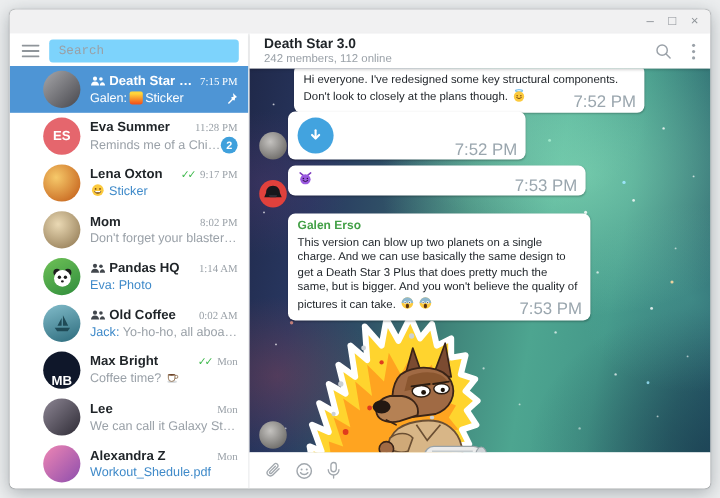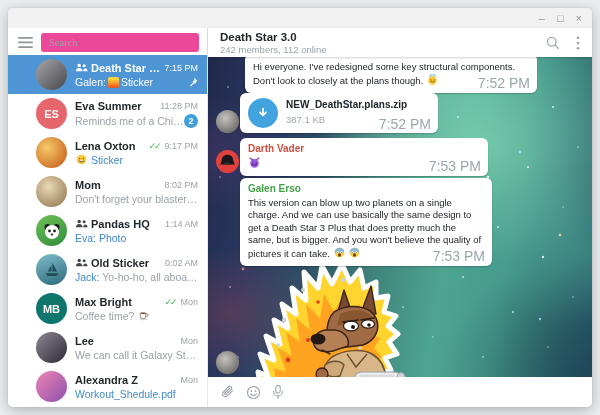--- a/index.html
+++ b/index.html
@@ -8,53 +8,53 @@
        box-shadow:0 3px 14px rgba(50,60,70,.35),0 0 1px rgba(0,0,0,.25);display:flex;flex-direction:column;}
   
   .titlebar{height:20px;background:#f1f1f2;display:flex;align-items:center;justify-content:flex-end;
             padding:0 10px;gap:12px;flex:none;}
   .wctl{color:#8d9297;font-size:11px;line-height:1;cursor:default;}
   
   .content{flex:1;display:flex;min-height:0;}
   .sidebar{width:200px;flex:none;background:#fff;border-right:1px solid #e6e8ea;display:flex;flex-direction:column;}
   .searchrow{height:27px;display:flex;align-items:center;gap:8px;padding:2px 8px 0 10px;flex:none;}
   .burger{color:#8f959a;flex:none;display:flex;}
-  .searchbox{flex:1;height:19px;background:#ec4899;border:none;border-radius:3px;font-size:10.5px;
-             padding:0 8px;color:#333;outline:none;font-family:Liberation Serif, serif;}
+  .searchbox{flex:1;height:19px;background:#7dd3fc;border:none;border-radius:3px;font-size:10.5px;
+             padding:0 8px;color:#333;outline:none;font-family:Liberation Mono, monospace;}
   .searchbox::placeholder{color:#99a0a6;}
   .chatlist{flex:1;overflow:hidden;}
   .chat-row{height:39px;display:flex;align-items:center;gap:8px;padding:0 9px 0 8px;}
   .chat-row.selected{background:#4e95d5;}
   .av{width:31px;height:31px;border-radius:50%;flex:none;display:flex;align-items:center;justify-content:center;
       color:#fff;font-size:11px;font-weight:700;overflow:hidden;position:relative;margin-left:20px;}
   .rowtxt{flex:1;min-width:0;}
   .l1{display:flex;align-items:center;gap:3px;}
   .gicon{color:#42474d;flex:none;}
   .selected .gicon{color:#fff;}
   .cname{flex:1;font-size:11px;font-weight:700;color:#1f2428;white-space:nowrap;overflow:hidden;text-overflow:ellipsis;}
   .checks{color:#3db84b;font-size:9px;letter-spacing:-2px;flex:none;margin-right:2px;font-weight:700;}
-  .ctime{font-size:9px;color:#9aa1a8;flex:none;}
+  .ctime{font-size:9px;color:#9aa1a8;flex:none;font-family:Liberation Serif, serif;}
   .l2{display:flex;align-items:center;margin-top:2px;}
   .pv{flex:1;min-width:0;font-size:10.5px;color:#9aa1a8;white-space:nowrap;overflow:hidden;text-overflow:ellipsis;}
   .seg.blue{color:#3f8ac9;}
   .selected .cname,.selected .ctime,.selected .pv,.selected .seg{color:#fff;}
   .badge{width:14px;height:14px;border-radius:50%;background:#3fa0dc;color:#fff;font-size:9px;font-weight:700;
          display:flex;align-items:center;justify-content:center;flex:none;}
   .pinicon{color:#fff;flex:none;}
   .thumb{display:inline-block;width:11px;height:11px;border-radius:2px;vertical-align:-2px;margin:0 2px;
          background:linear-gradient(180deg,#ffd43a 20%,#f2541b 95%);}
   .emoji{vertical-align:-1.5px;margin:0 1px;}
   
   .av-ds{background:linear-gradient(135deg,#a7a7aa,#46464c);}
   .av-eva{background:#e5666d;}
   .av-lena{background:radial-gradient(circle at 35% 35%,#f6c96a,#cd7228 75%);}
   .av-mom{background:radial-gradient(circle at 40% 35%,#ead9b4,#9d8660 80%);}
   .av-pandas{background:linear-gradient(150deg,#6fc157,#2f8d3c);}
   .av-pirates{background:linear-gradient(160deg,#82bcca,#2c6b7c);}
-  .av-max{background:#0f766e;}
+  .av-max{background:#0f172a;align-items:flex-end;}
   .av-lee{background:linear-gradient(135deg,#8d8694,#2e2b35);}
   .av-alex{background:linear-gradient(135deg,#ef86b4,#8d4ead);}
   .av-galen{background:radial-gradient(circle at 40% 35%,#c4c2bf,#6d6b68 80%);}
   .av-vader{background:#e0413c;}
   
   .chatcol{flex:1;display:flex;flex-direction:column;min-width:0;}
   .chat-header{height:29px;background:#fff;display:flex;align-items:center;padding:0 12px;flex:none;
                position:relative;z-index:3;box-shadow:0 1px 2px rgba(0,0,0,.18);}
   .htitle{font-size:11.5px;font-weight:700;color:#1f2428;line-height:13px;}
   .hsub{font-size:9.5px;color:#9aa1a8;line-height:11px;}
@@ -268,21 +268,21 @@
                 <path d="M5 15.5h14l-2.2 3H7.2z" fill="#1f4a56"></path>
                 <path d="M12.5 4l4.8 9.5h-4.8z" fill="#1f4a56"></path>
                 <path d="M11.3 6.5L7.5 13.5h3.8z" fill="#1f4a56"></path>
               </svg>
           </div>
           <div class="rowtxt">
             <div class="l1">
               <svg class="gicon" width="13" height="9">
                   <use href="#ic-group"></use>
                 </svg>
-              <span class="cname">Old Sticker</span>
+              <span class="cname">Old Coffee</span>
               <span class="ctime">0:02 AM</span>
             </div>
             <div class="l2">
                 <span class="pv"><span class="seg blue">Jack:</span> <span class="seg">Yo-ho-ho, all aboard!</span></span>
               </div>
           </div>
         </div>
 
         <div class="chat-row">
           <div class="av av-max">
@@ -404,30 +404,25 @@
           <span class="mtime">7:52 PM</span>
         </div>
 
         <div class="msg m1">
           <div class="dlc">
             <svg width="14" height="14" viewBox="0 0 16 16">
                 <path d="M8 3v7" stroke="#fff" stroke-width="2" stroke-linecap="round"></path>
                 <path d="M4.6 7.4L8 10.8l3.4-3.4" fill="none" stroke="#fff" stroke-width="2" stroke-linecap="round" stroke-linejoin="round"></path>
               </svg>
           </div>
-          <div>
-            <div class="fname">NEW_DeathStar.plans.zip</div>
-            <div class="fsize">387.1 KB</div>
-          </div>
           <span class="mtime">7:52 PM</span>
         </div>
         <div class="avchat avm1 av-galen"></div>
 
         <div class="msg m2">
-          <div class="sender red">Darth Vader</div>
           <svg class="emoji" width="11" height="11">
               <use href="#em-devil"></use>
             </svg>
           <span class="mtime">7:53 PM</span>
         </div>
         <div class="avchat avm2 av-vader">
           <svg width="23" height="23" viewBox="0 0 24 24">
               <path d="M12 5c3.6 0 6 2.5 6 6l1.6 4H4.4L6 11c0-3.5 2.4-6 6-6z" fill="#17171b"></path>
               <path d="M8.3 13h7.4l-1 2H9.3z" fill="#2d2d35"></path>
             </svg>

